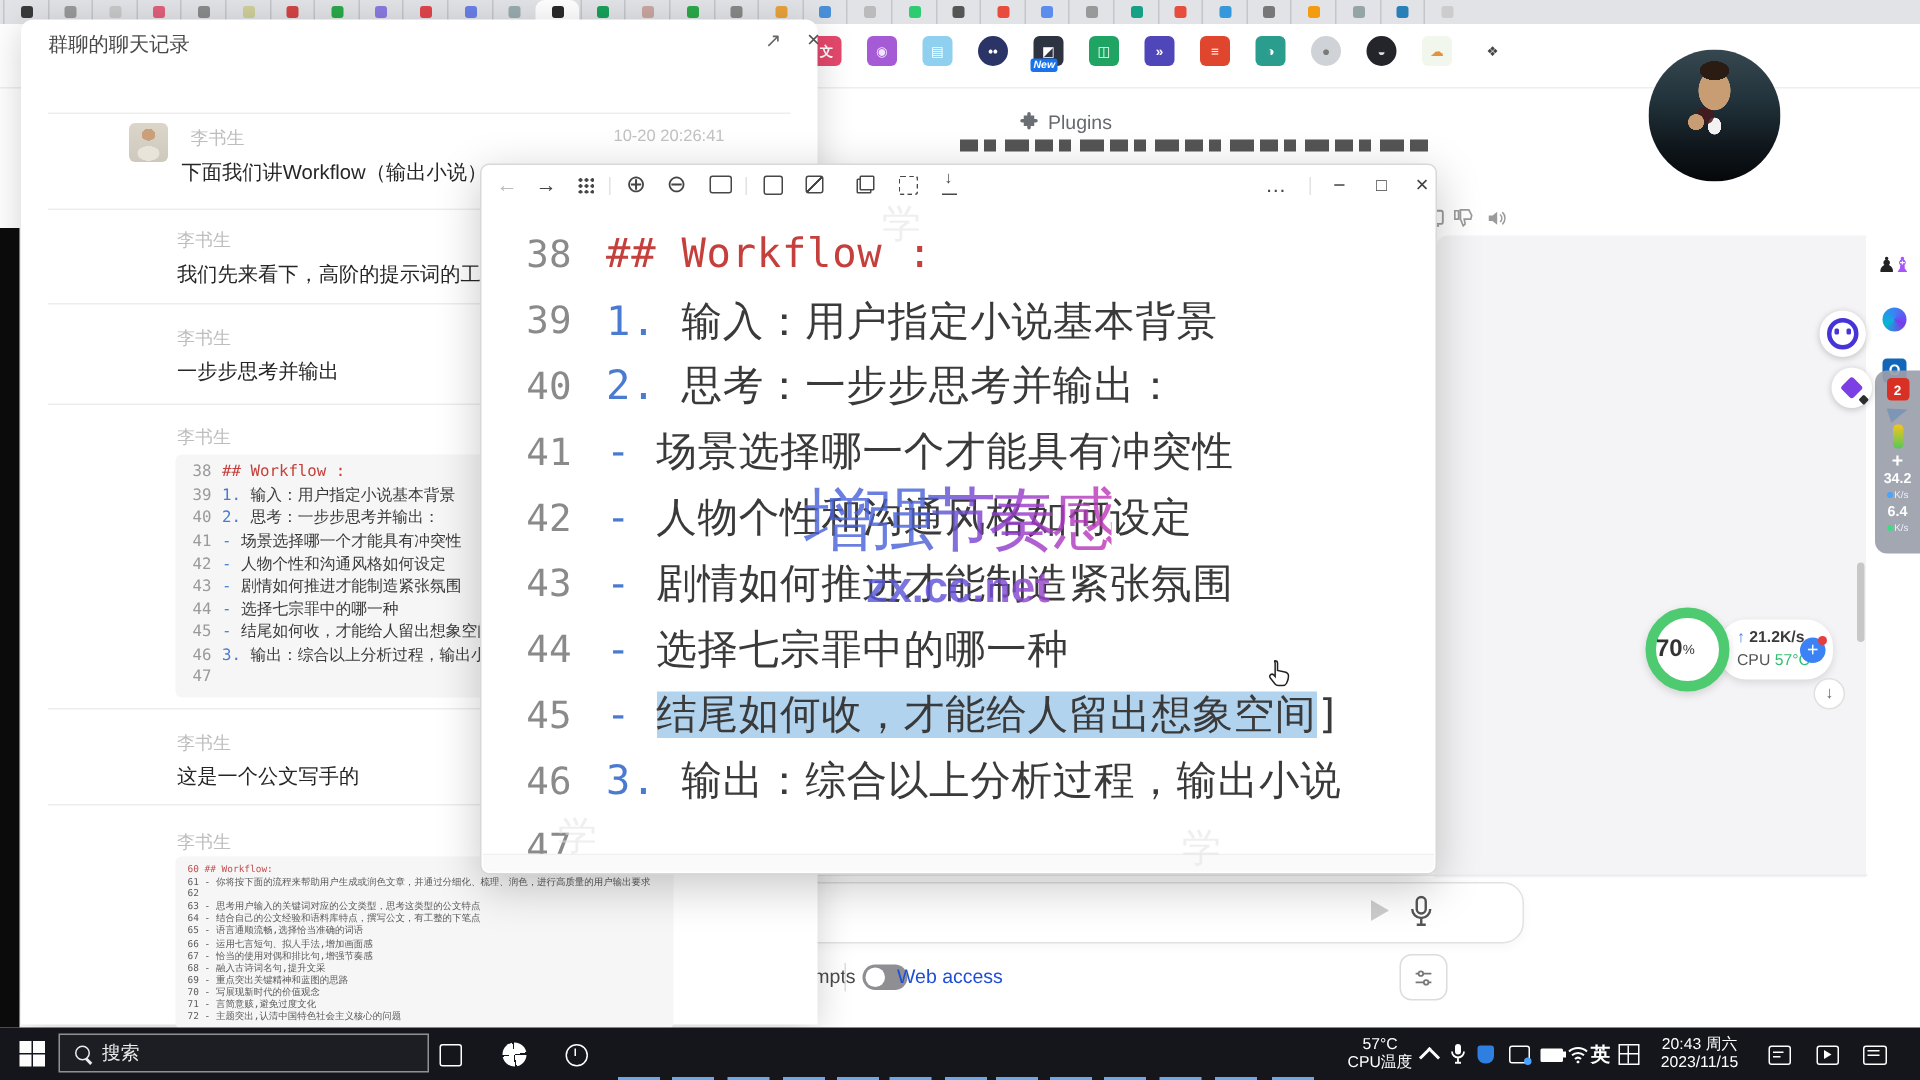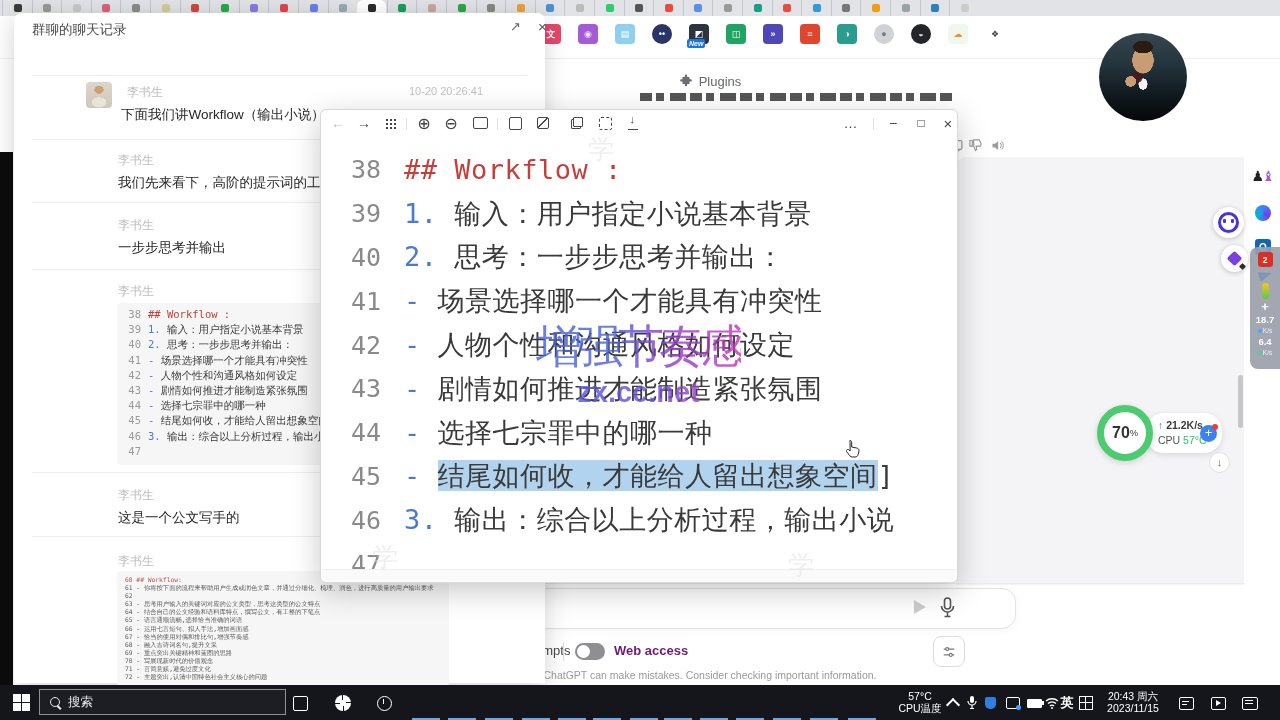--- a/index.html
+++ b/index.html
@@ -21,42 +21,42 @@
     background:repeating-linear-gradient(90deg,#2a2a2a 0 12px,transparent 12px 16px,#2a2a2a 16px 24px,transparent 24px 30px,#2a2a2a 30px 46px,transparent 46px 50px);}
   #msgPanel{left:956px;top:157px;width:288px;height:428px;background:#f4f4f6;border-radius:10px 0 0 0;}
   .act-ic{position:absolute;top:138px;width:15px;height:15px;color:#9b9b9b;}
   #inputBox{left:531px;top:588px;width:483px;height:39px;background:#fff;border:1px solid #e2e2e2;border-radius:14px;box-shadow:0 2px 8px rgba(0,0,0,.04);}
   #sendIc{left:914px;top:600px;width:0;height:0;border-top:7px solid transparent;border-bottom:7px solid transparent;border-left:12px solid #cdcdcd;}
   #ruleAboveInput{left:545px;top:583px;width:700px;height:1px;background:#ececec;}
   #toggleRow{left:492px;top:640px;width:470px;height:24px;font-size:13px;color:#3c3c3c;}
   #togglePill{position:absolute;left:83px;top:3px;width:30px;height:17px;border-radius:9px;background:#8e8e93;}
   #togglePill .knob{position:absolute;left:2px;top:2px;width:13px;height:13px;border-radius:50%;background:#fff;}
   #vdivider{position:absolute;left:71px;top:2px;width:1px;height:19px;background:#ddd;}
-  #webAccessLbl{position:absolute;left:122px;top:3px;font-weight:bold;color:#701a75;}
+  #webAccessLbl{position:absolute;left:106px;top:3px;font-weight:normal;color:#1d4ed8;}
   #promptsLbl{position:absolute;left:30px;top:3px;color:#4a4a4a;}
   #settingsBox{left:933px;top:636px;width:30px;height:29px;border:1px solid #dcdcdc;border-radius:8px;display:flex;align-items:center;justify-content:center;}
   #footnote{left:460px;top:669px;width:500px;text-align:center;font-size:10.5px;color:#9a9a9a;}
   
   .side-ic{position:absolute;left:1253px;width:20px;height:20px;display:flex;align-items:center;justify-content:center;font-size:14px;}
   #netPanel{left:1250px;top:247px;width:30px;height:122px;background:rgba(154,160,170,.92);border-radius:8px 0 0 8px;display:flex;flex-direction:column;align-items:center;padding-top:5px;box-sizing:border-box;gap:3px;}
   .np-shield{width:15px;height:15px;background:#d93025;border-radius:3px;color:#fff;font-size:9px;font-weight:bold;display:flex;align-items:center;justify-content:center;}
   .np-plane{width:0;height:0;border-top:5px solid transparent;border-bottom:5px solid transparent;border-left:13px solid #7e96b5;transform:rotate(-18deg);}
   .np-bar{width:7px;height:16px;border-radius:3px;background:linear-gradient(180deg,#f5c51c,#57c75a);}
   .np-plus{color:#fff;font-size:13px;font-weight:bold;line-height:10px;}
   .np-num{color:#fff;font-size:9.5px;font-weight:bold;line-height:9px;text-align:center;}
   .np-unit{color:#eef;font-size:6.5px;line-height:7px;text-align:center;}
   .np-dot{display:inline-block;width:4px;height:4px;border-radius:50%;margin-right:1px;}
   #scrollThumb{left:1238px;top:375px;width:5px;height:53px;background:#c7c7c7;border-radius:3px;}
   .float-circle{border-radius:50%;background:#fff;box-shadow:0 1px 5px rgba(0,0,0,.22);display:flex;align-items:center;justify-content:center;}
   #monicaRing{width:15px;height:15px;border:3px solid #4634d8;border-radius:50%;position:relative;}
   #monicaRing i{position:absolute;top:4px;width:2.6px;height:3.6px;background:#4634d8;border-radius:1px;}
   #sparkle{width:11px;height:11px;background:#7b3fe4;transform:rotate(45deg);border-radius:2px;}
   #sparkle2{position:absolute;right:3px;bottom:3px;width:5px;height:5px;background:#2d2d2d;transform:rotate(45deg);border-radius:1px;}
   
-  #cpuRing{left:1097px;top:405px;width:56px;height:56px;border-radius:50%;border:7px solid #4ecb71;background:#fff;box-sizing:border-box;box-shadow:0 2px 6px rgba(0,0,0,.15);display:flex;align-items:center;justify-content:center;z-index:41;}
+  #cpuRing{left:1097px;top:405px;width:56px;height:56px;border-radius:50%;border:7px solid #4ecb71;background:#fff;box-sizing:border-box;box-shadow:0 2px 6px rgba(0,0,0,.15);display:flex;align-items:center;z-index:41;}
   #cpuRing b{font-size:16px;color:#333;}
   #cpuRing i{font-style:normal;font-size:9px;color:#333;}
   #cpuPill{left:1146px;top:413px;width:76px;height:40px;background:#fff;border-radius:18px;box-shadow:0 2px 6px rgba(0,0,0,.12);z-index:40;font-size:10.5px;}
   #cpuPill .r1{position:absolute;left:12px;top:6px;color:#3a3a3a;font-weight:bold;}
   #cpuPill .r1 .up{color:#3f7ae0;}
   #cpuPill .r2{position:absolute;left:12px;top:21px;color:#555;}
   #cpuPill .r2 b{color:#2fbf71;font-weight:normal;}
   #plusBadge{left:1200px;top:425px;width:17px;height:17px;border-radius:50%;background:#3b82f6;color:#fff;font-size:13px;line-height:16px;text-align:center;z-index:42;}
   #plusBadge i{position:absolute;right:-1px;top:-1px;width:6px;height:6px;border-radius:50%;background:#e53e3e;}
   #dnArrow{left:1209px;top:452px;width:19px;height:19px;border-radius:50%;background:#fff;border:1px solid #e0e0e0;color:#666;font-size:11px;text-align:center;line-height:18px;z-index:40;}
@@ -293,39 +293,38 @@
       </span>
     <span id="webAccessLbl">Web access</span>
   </div>
   <div class="abs" id="settingsBox">
     <svg width="14" height="14" viewBox="0 0 24 24">
         <path d="M3 7h18M3 17h18" stroke="#777" stroke-width="2"></path>
         <circle cx="9" cy="7" r="2.6" fill="#fff" stroke="#777" stroke-width="2"></circle>
         <circle cx="15" cy="17" r="2.6" fill="#fff" stroke="#777" stroke-width="2"></circle>
       </svg>
   </div>
-  <div class="abs" id="footnote">ChatGPT can make mistakes. Consider checking important information.</div>
 
   <div class="side-ic abs" style="top:166px">
       <span style="color:#222">♟</span>
       <span style="color:#a855f7;margin-left:-2px">♝</span>
     </div>
   <div class="side-ic abs" style="top:203px">
       <i style="width:16px;height:16px;border-radius:50%;background:conic-gradient(#3b82f6,#7c3aed,#06b6d4,#3b82f6)"></i>
     </div>
   <div class="side-ic abs" style="top:237px">
       <i style="width:16px;height:16px;border-radius:3px;background:#1066b8;color:#fff;font-size:10px;font-weight:bold;font-style:normal;display:flex;align-items:center;justify-content:center">O</i>
     </div>
 
   <div class="abs" id="netPanel">
     <span class="np-shield">2</span>
     <span class="np-plane"></span>
     <span class="np-bar"></span>
     <span class="np-plus">+</span>
-    <span class="np-num">18.7</span>
+    <span class="np-num">34.2</span>
     <span class="np-unit"><i class="np-dot" style="background:#4aa3ff"></i><span>K/s</span></span>
     <span class="np-num">6.4</span>
     <span class="np-unit"><i class="np-dot" style="background:#3ddc84"></i><span>K/s</span></span>
   </div>
   <div class="abs" id="scrollThumb"></div>
 
   <div class="abs float-circle" style="left:1213px;top:207px;width:31px;height:31px;z-index:25">
       <span id="monicaRing">
         <i style="left:2px"></i>
         <i style="right:2px"></i>

